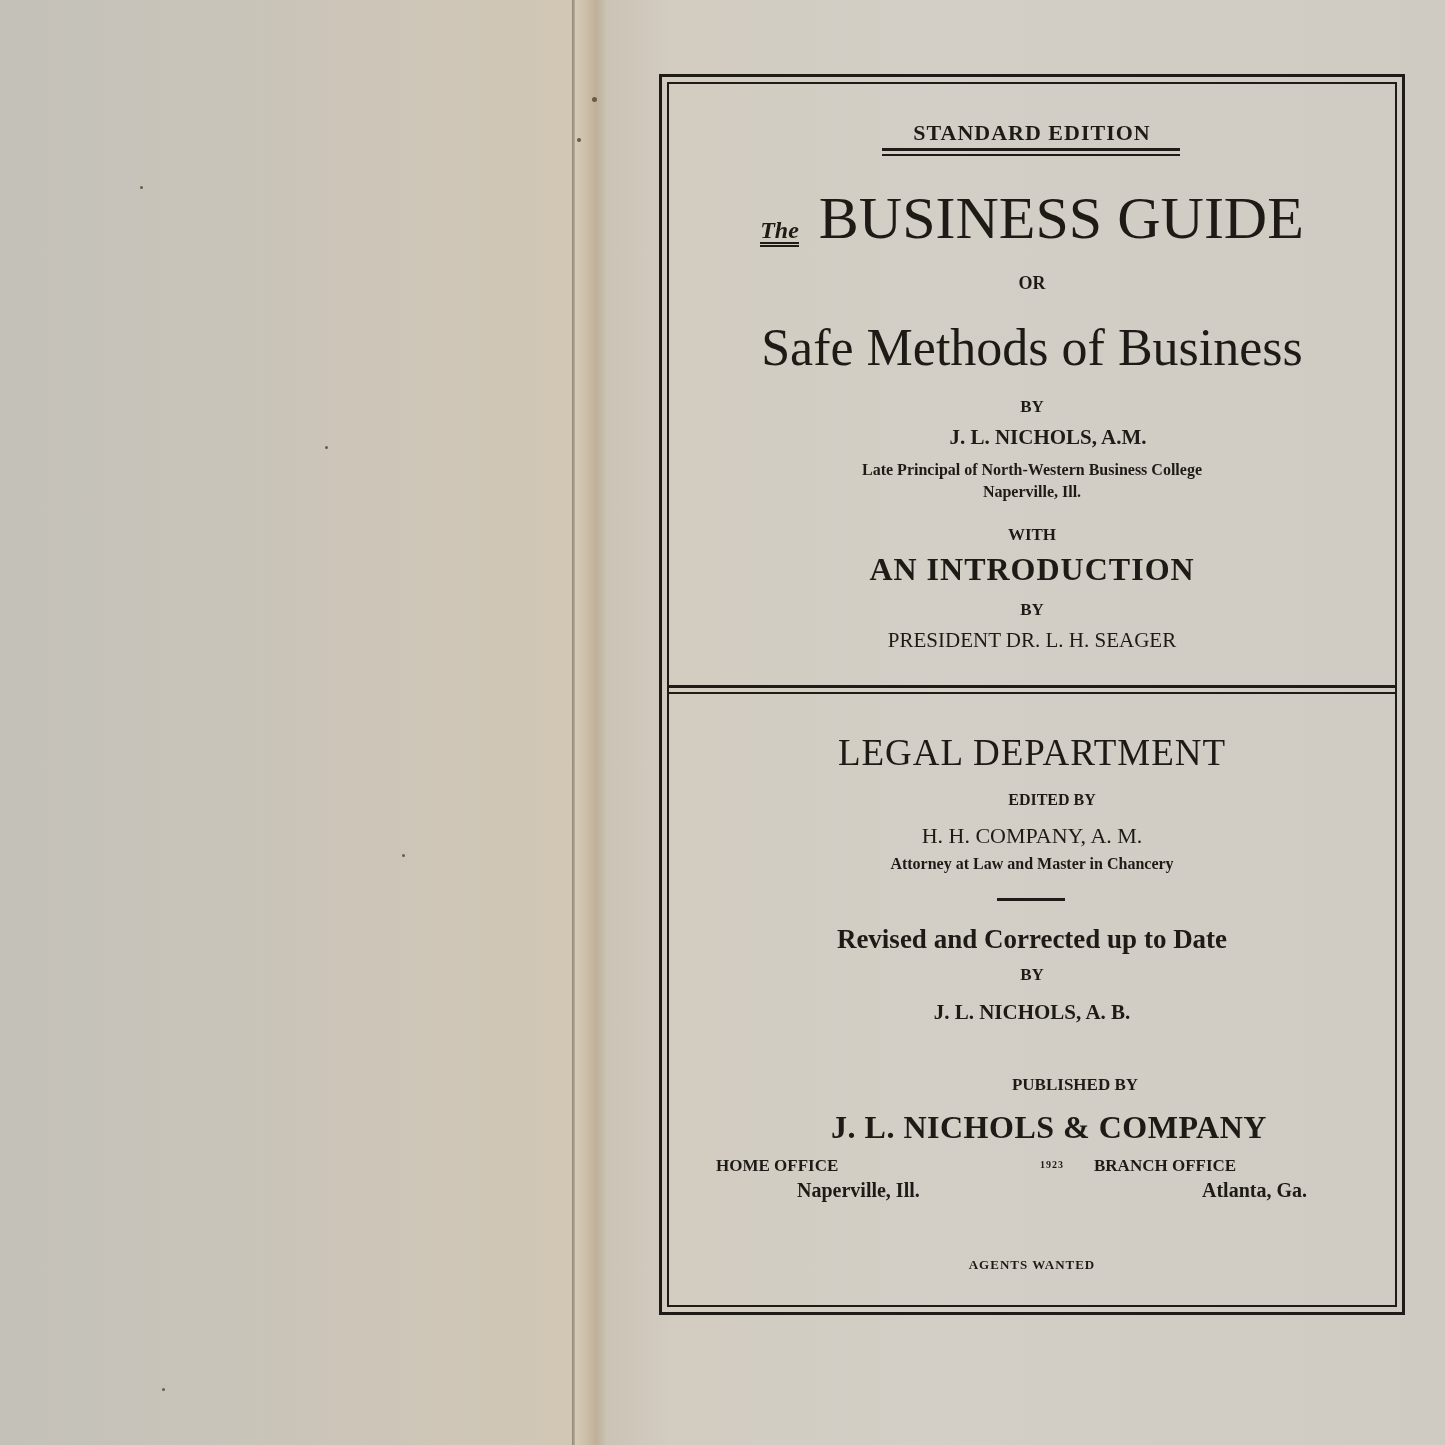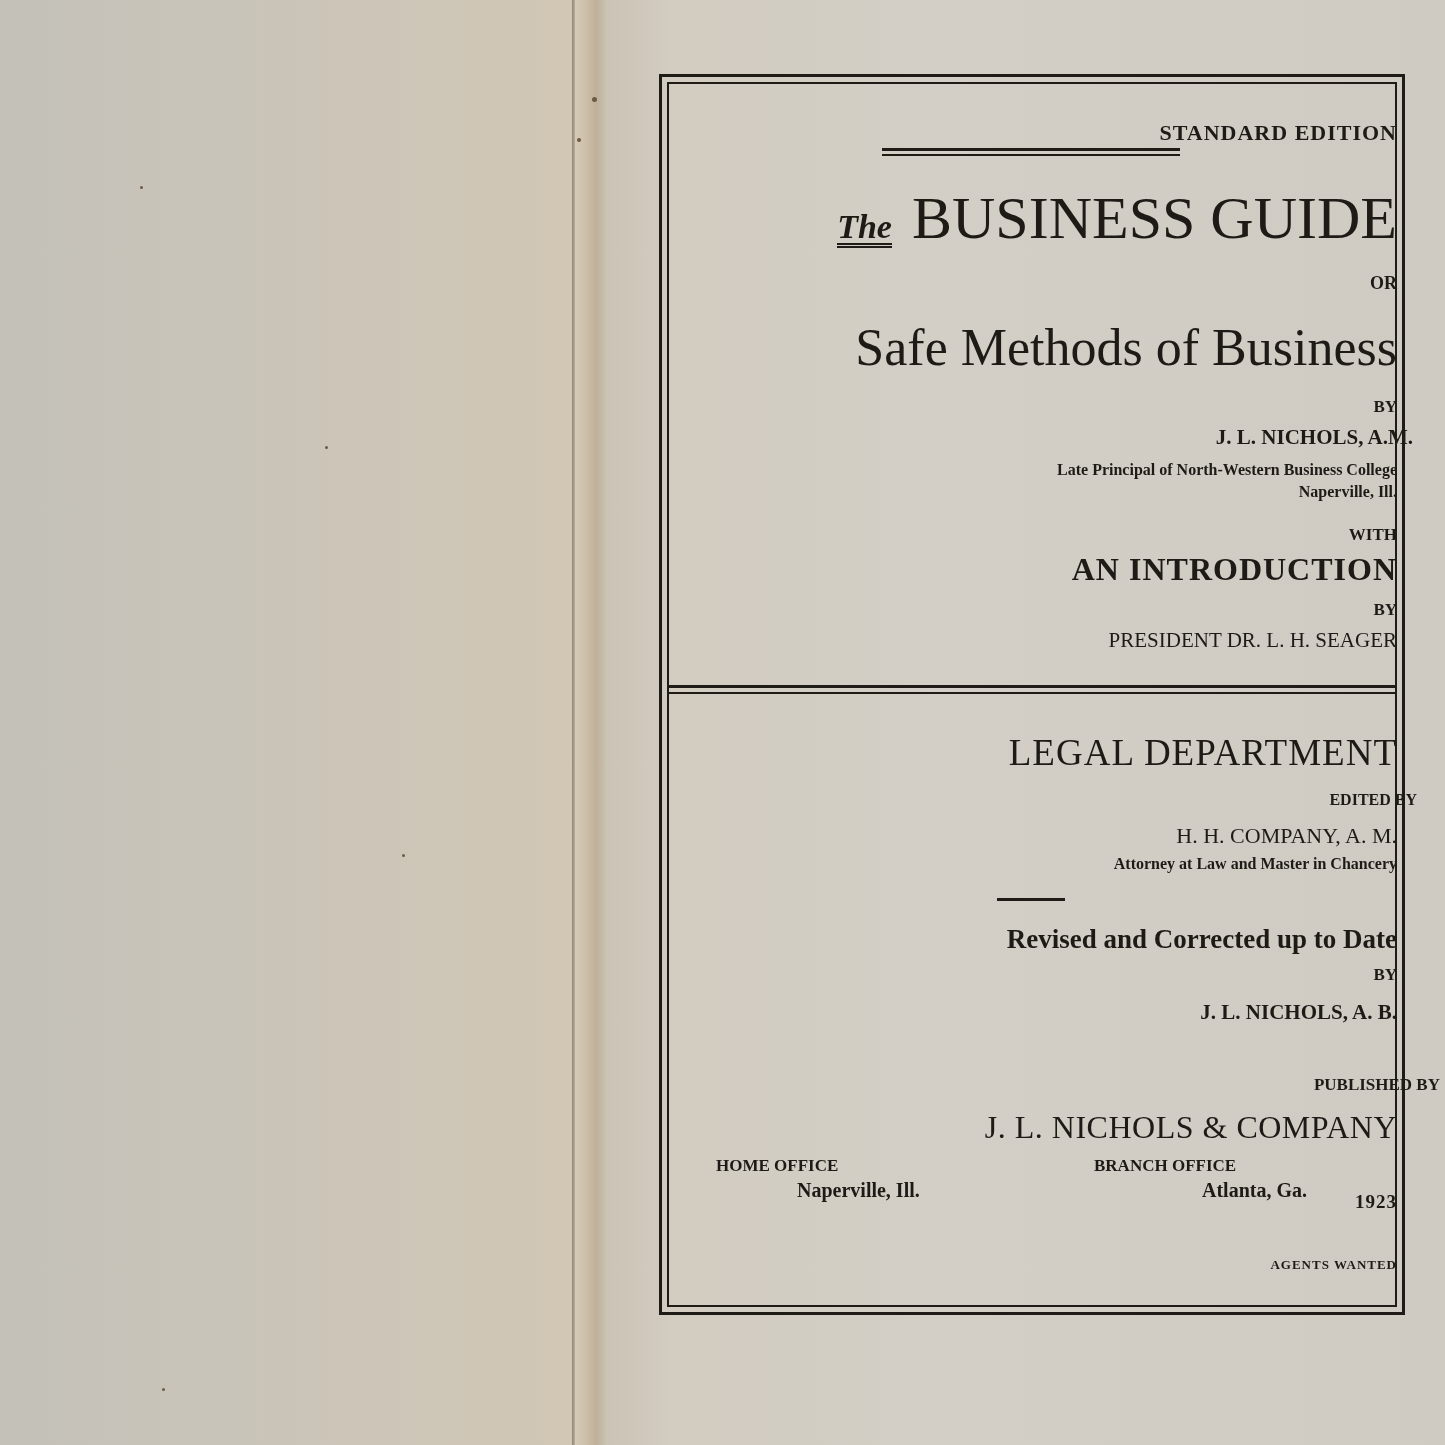--- a/index.html
+++ b/index.html
@@ -32,34 +32,34 @@
       border: 3px solid #1f1c18; box-sizing: border-box;
     }
     .frame-inner {
       position: absolute; left: 667px; top: 82px; width: 730px; height: 1225px;
       border: 2px solid #1f1c18; box-sizing: border-box;
     }
     .divider {
       position: absolute; left: 667px; width: 730px; height: 3px; background: #1f1c18;
     }
     .t {
-      position: absolute; left: 667px; width: 730px; text-align: right; white-space: nowrap;
+      position: absolute; left: 667px; width: 730px; text-align: center; white-space: nowrap;
       line-height: 1;
     }
     .std {
       top: 122px; font-size: 22px; font-weight: bold; letter-spacing: 1px;
     }
     .std-rule {
       position: absolute; left: 882px; width: 298px; background: #1f1c18;
     }
     .title-row {
       top: 188px; font-size: 60px; letter-spacing: 0px;
     }
     .the {
-      font-style: italic; font-weight: bold; font-size: 34px; position: relative;
+      font-style: italic; font-weight: bold; font-size: 24px; position: relative;
       display: inline-block; vertical-align: baseline; margin-right: 20px;
       border-bottom: 5px double #1f1c18; line-height: 0.9;
     }
     .or { top: 274px; font-size: 18px; font-weight: bold; }
     .safe { top: 322px; font-size: 52px; }
     .by1 { top: 398px; font-size: 17px; font-weight: bold; }
     .nichols1 { top: 427px; font-size: 21px; font-weight: bold; margin-left: 16px; }
     .late { top: 462px; font-size: 16px; font-weight: bold; }
     .naper1 { top: 484px; font-size: 16px; font-weight: bold; }
     .with { top: 526px; font-size: 17px; font-weight: bold; }
@@ -70,27 +70,27 @@
     .legal { top: 734px; font-size: 37px; letter-spacing: 1px; }
     .edited { top: 792px; font-size: 16px; font-weight: bold; padding-left: 20px; }
     .goodrich { top: 825px; font-size: 22px; }
     .attorney { top: 856px; font-size: 16px; font-weight: bold; }
     .short-rule { position: absolute; left: 997px; top: 898px; width: 68px; height: 3px; background: #1f1c18; }
     .revised { top: 926px; font-size: 27px; font-weight: bold; }
     .by3 { top: 966px; font-size: 17px; font-weight: bold; }
     .nichols2 { top: 1002px; font-size: 21px; font-weight: bold; }
 
     .published { top: 1076px; font-size: 17px; font-weight: bold; padding-left: 43px; }
-    .company { top: 1111px; font-size: 32px; font-weight: normal; letter-spacing: 0.5px; }
+    .company { top: 1111px; font-size: 32px; font-weight: bold; letter-spacing: 0.5px; padding-left: 17px; }
     .office { position: absolute; font-size: 17px; font-weight: bold; white-space: nowrap; line-height: 1; }
     .office-home-label { left: 716px; top: 1157px; }
     .office-home-city { left: 797px; top: 1180px; font-size: 20px; }
     .office-branch-label { left: 1094px; top: 1157px; }
     .office-branch-city { left: 1202px; top: 1180px; font-size: 20px; }
-    .year { top: 1192px; font-size: 19px; font-weight: bold; letter-spacing: 1px; }
+    .year { top: 1160px; font-size: 10px; font-weight: bold; letter-spacing: 1px; padding-left: 20px; }
     .agents { top: 1258px; font-size: 13px; font-weight: bold; letter-spacing: 1px; }
   </style>
 </head>
 <body>
 
 <div class="left-page"></div>
 <div class="page-edge"></div>
 <div class="gutter"></div>
 <div class="right-page"></div>
 

